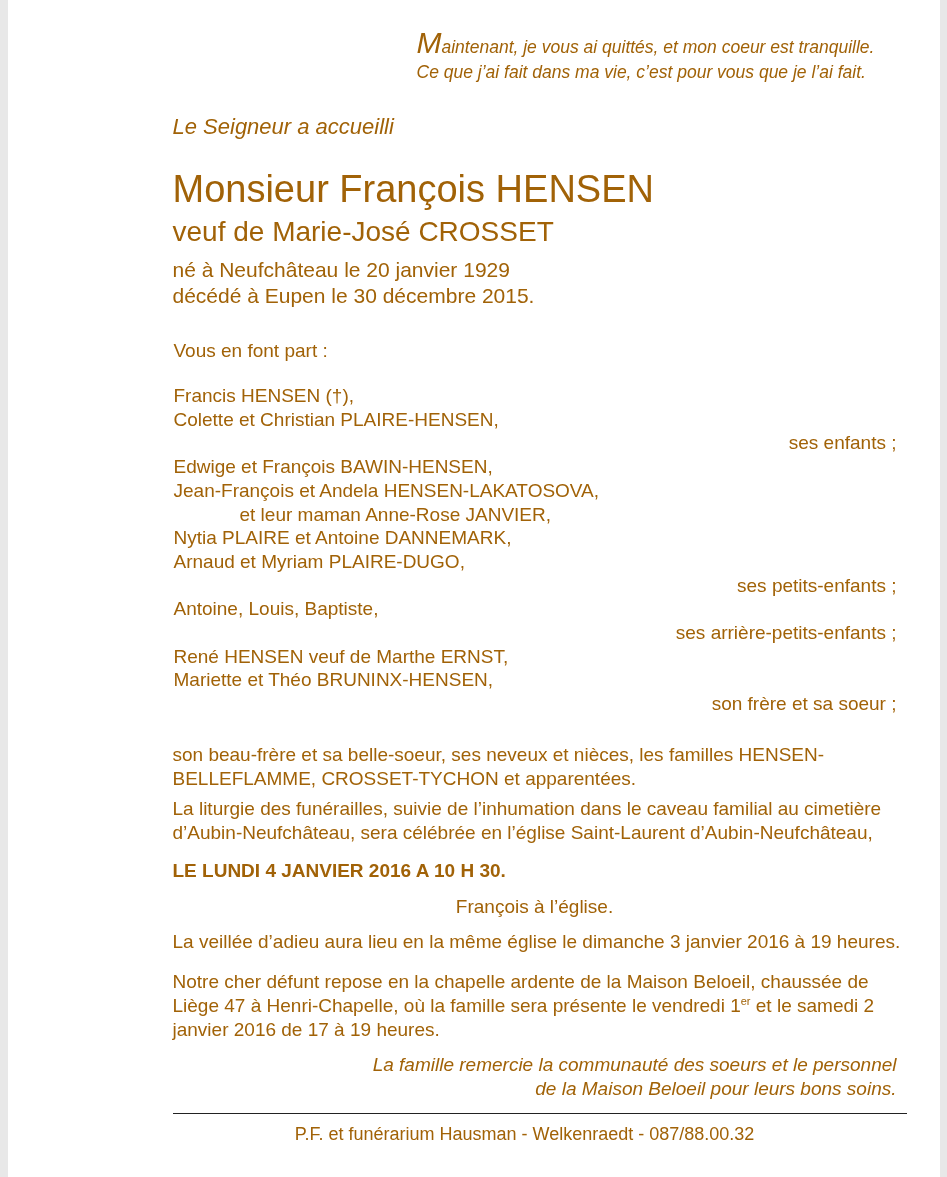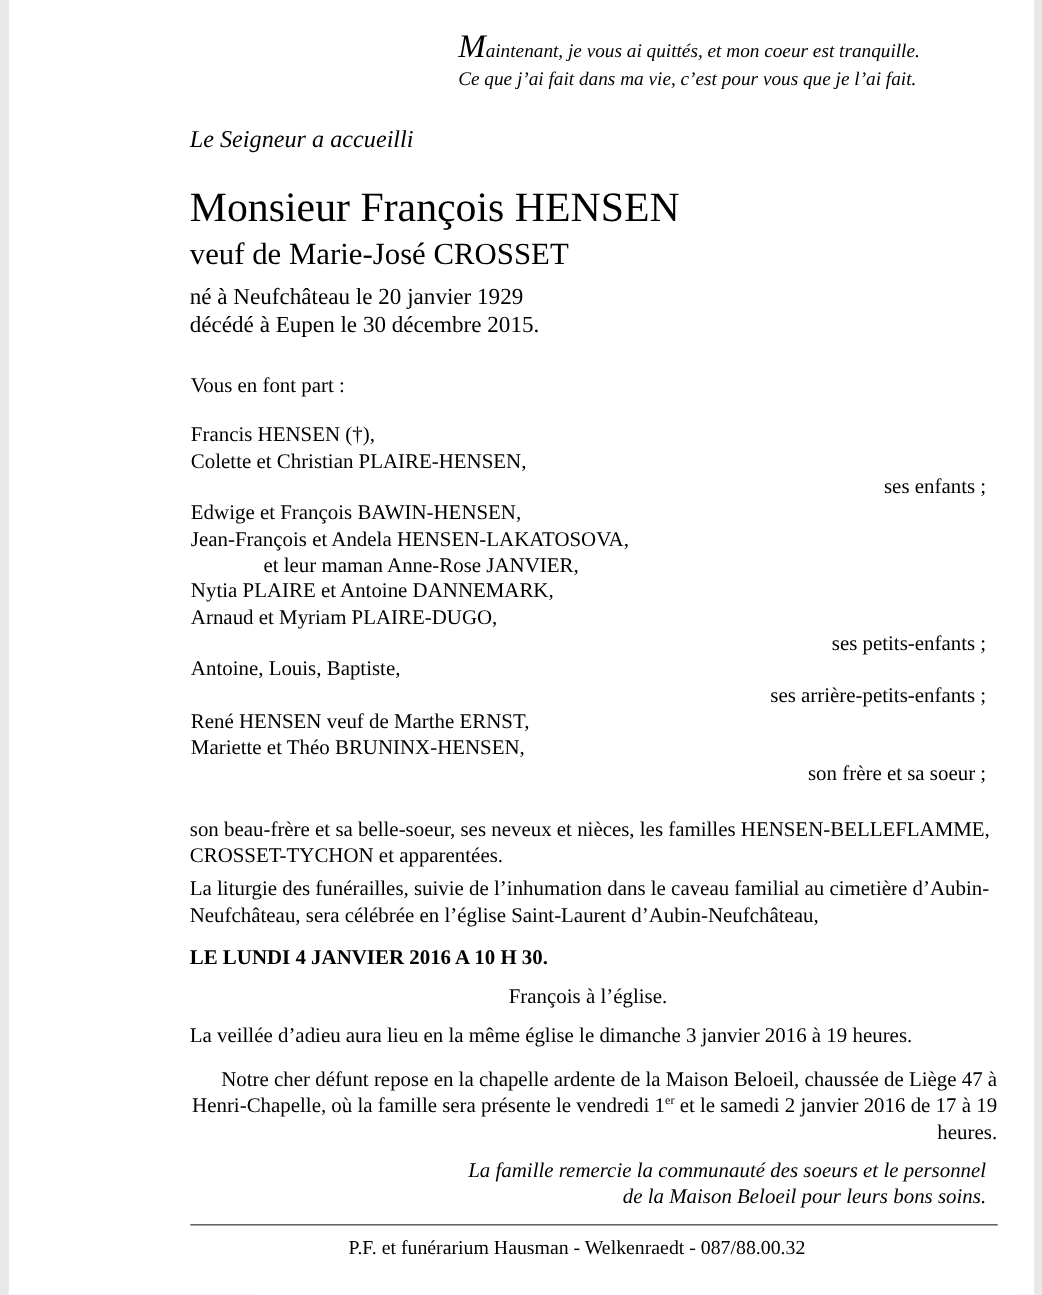--- a/index.html
+++ b/index.html
@@ -2,22 +2,22 @@
 <html><head>
 <meta charset="utf-8">
 <style>
   html, body { margin: 0; padding: 0; background: #e8e8e8; }
   .page {
     position: relative;
     width: 932px;
     height: 1177px;
     margin: 0 auto;
     background: #ffffff;
-    font-family: Liberation Serif, serif;
-    color: #000000;
+    font-family: Liberation Sans, sans-serif;
+    color: #a16207;
     overflow: hidden;
   }
   .abs { position: absolute; }
 
   
   .epigraph {
     top: 31px;
     left: 409px;
     font-style: italic;
     font-size: 17.5px;
@@ -49,21 +49,21 @@
     left: 165px;
     width: 734px;
     font-size: 19px;
     line-height: 24px;
   }
   .p-relatives { top: 743px; }
   .p-liturgy   { top: 797px; }
   .p-date      { top: 859px; width: 724px; font-weight: bold; text-align: left; }
   .p-meeting   { top: 895px; width: 724px; text-align: center; }
   .p-vigil     { top: 930px; }
-  .p-chapel    { top: 970px; text-align: right; }
+  .p-chapel    { top: 970px; }
   .p-chapel sup { font-size: 11px; line-height: 0; vertical-align: super; }
 
   .thanks {
     top: 1053px;
     left: 165px;
     width: 724px;
     text-align: right;
     font-style: italic;
     font-size: 19px;
     line-height: 23.5px;

